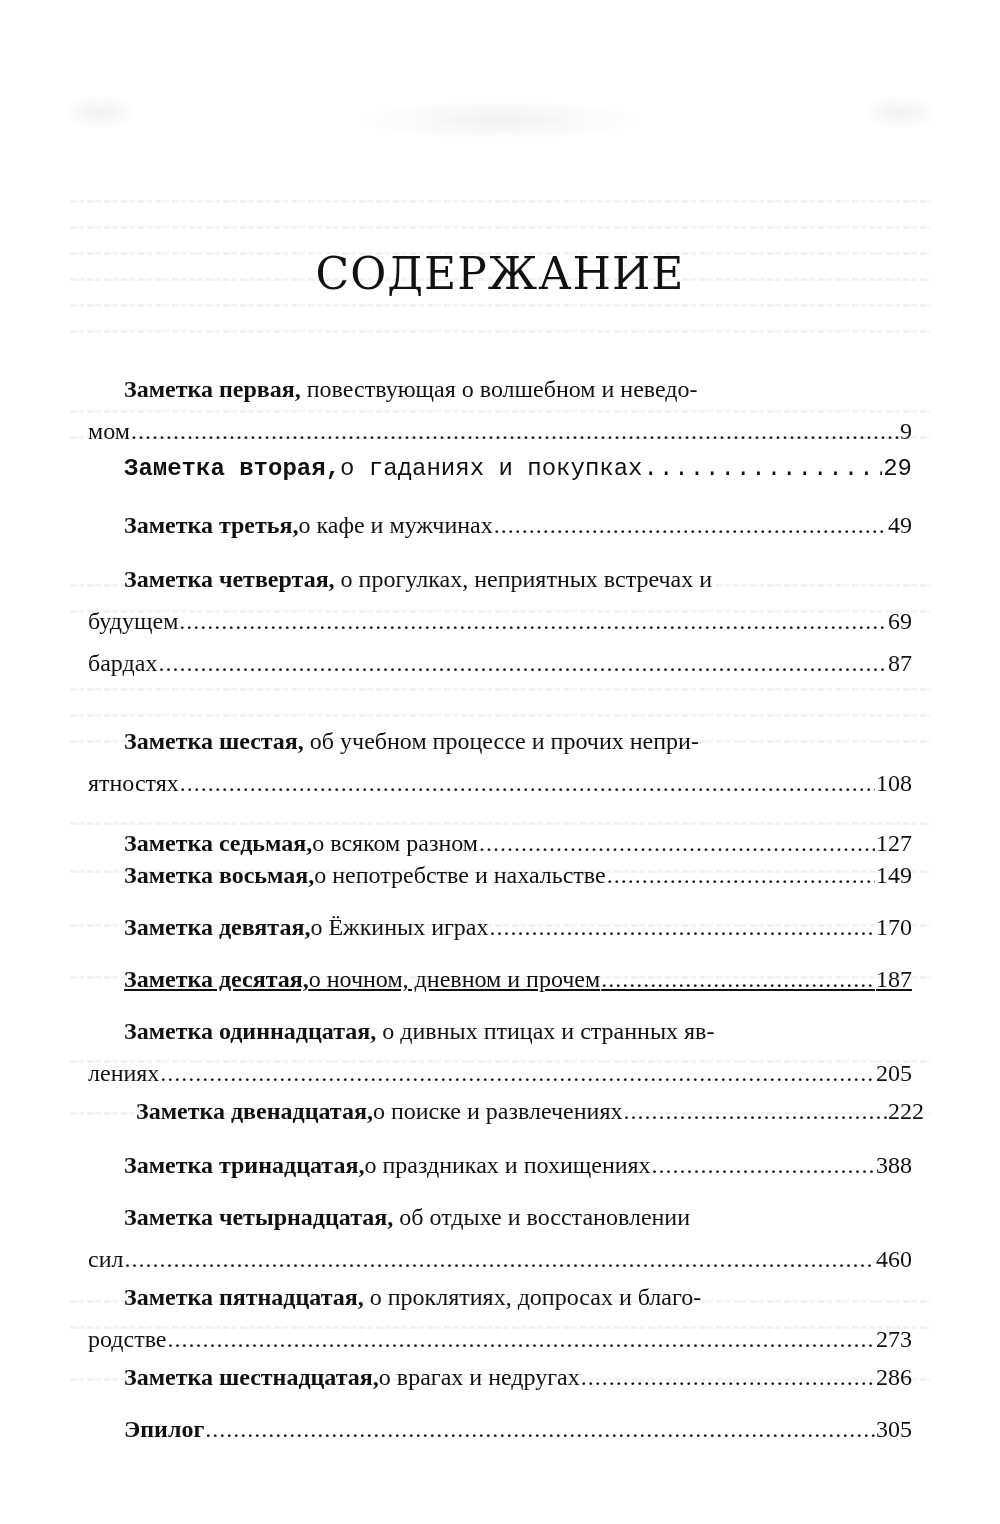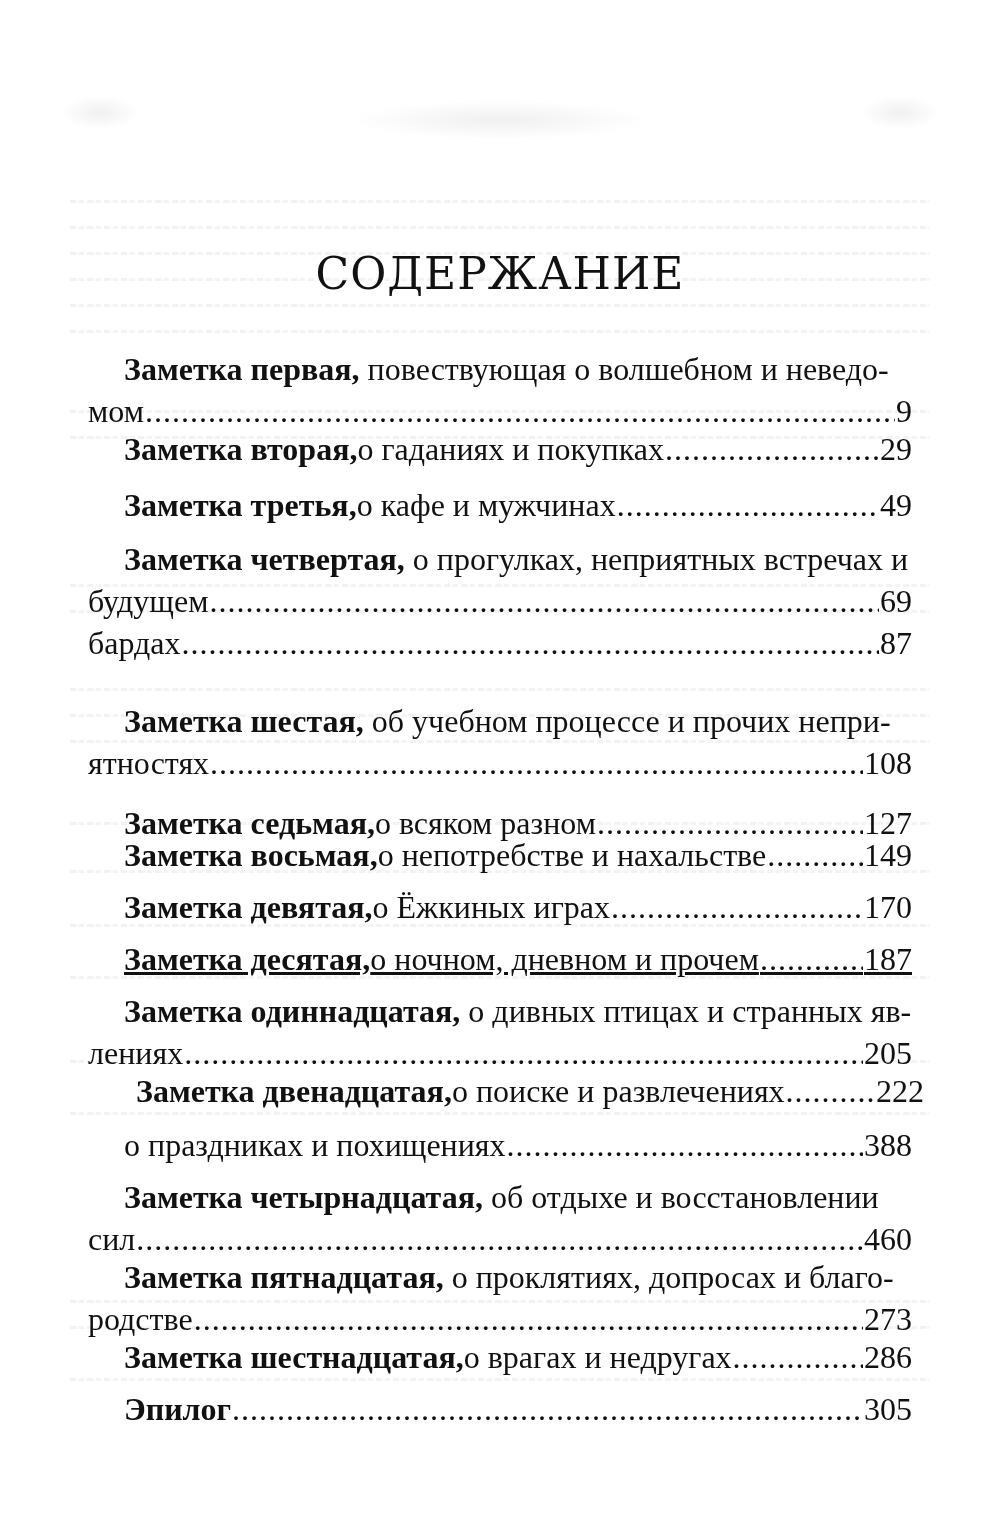--- a/index.html
+++ b/index.html
@@ -16,21 +16,21 @@
   .ghost .orn {
     position: absolute; width: 60px; height: 35px; border-radius: 50%;
     background: radial-gradient(ellipse, rgba(0,0,0,0.06), transparent 70%);
   }
   .page { position: absolute; left: 0; top: 0; width: 1000px; height: 1524px; }
   .title {
     position: absolute; left: 0; width: 1000px; top: 248px; text-align: center;
     font-family: "DejaVu Serif", serif; font-size: 44px; letter-spacing: 1px; font-weight: normal; color: #111;
   }
   .toc { position: absolute; left: 112px; top: 350px; width: 800px; }
-  .entry { font-size: 32px; line-height: 38px; }
+  .entry { font-size: 24px; line-height: 38px; margin-top: 20px; }
   .entry .l1 { padding-left: 12px; white-space: nowrap; }
   .entry .bold { font-weight: bold; }
   .entry .row { display: flex; align-items: flex-end; white-space: nowrap; }
   .entry .row .dots { flex: 1; overflow: hidden; margin: 0 1px; letter-spacing: 1px; }
   .entry .row .dots::before { content: "........................................................................................................................................................................................................................................"; }
   .entry .row .pg { text-align: right; }
 </style>
 </head>
 <body>
 
@@ -66,21 +66,21 @@
   <div class="title">СОДЕРЖАНИЕ</div>
   <div id="toc" class="toc">
       <div class="entry" style="position: absolute; left: 0px; width: 800px; top: 0px;">
         <div class="l1"><span class="bold">Заметка первая,</span><span> повествующая о волшебном и неведо-</span></div>
         <div class="row" style="margin-left:-24px;margin-top:4px;">
           <span>мом</span>
           <span class="dots"></span>
           <span class="pg">9</span>
         </div>
       </div>
-      <div class="entry" style="position: absolute; left: 0px; width: 800px; top: 80px;">
+      <div class="entry" style="position: absolute; left: 0px; width: 800px; top: 80px; font-family: Liberation Mono, monospace;">
         <div class="row" style="padding-left:12px;">
           <span class="bold">Заметка вторая,</span>
           <span> о гаданиях и покупках</span>
           <span class="dots"></span>
           <span class="pg">29</span>
         </div>
       </div>
       <div class="entry" style="position: absolute; left: 0px; width: 800px; top: 136px;">
         <div class="row" style="padding-left:12px;">
           <span class="bold">Заметка третья,</span>
@@ -155,20 +155,21 @@
       <div class="entry" style="position: absolute; left: 12px; width: 800px; top: 722px;">
         <div class="row" style="padding-left:12px;">
           <span class="bold">Заметка двенадцатая,</span>
           <span> о поиске и развлечениях</span>
           <span class="dots"></span>
           <span class="pg">222</span>
         </div>
       </div>
       <div class="entry" style="position: absolute; left: 0px; width: 800px; top: 776px;">
         <div class="row" style="padding-left:12px;">
+          <span class="bold">Заметка тринадцатая,</span>
           <span> о праздниках и похищениях</span>
           <span class="dots"></span>
           <span class="pg">388</span>
         </div>
       </div>
       <div class="entry" style="position: absolute; left: 0px; width: 800px; top: 828px;">
         <div class="l1"><span class="bold">Заметка четырнадцатая,</span><span> об отдыхе и восстановлении</span></div>
         <div class="row" style="margin-left:-24px;margin-top:4px;">
           <span>сил</span>
           <span class="dots"></span>

